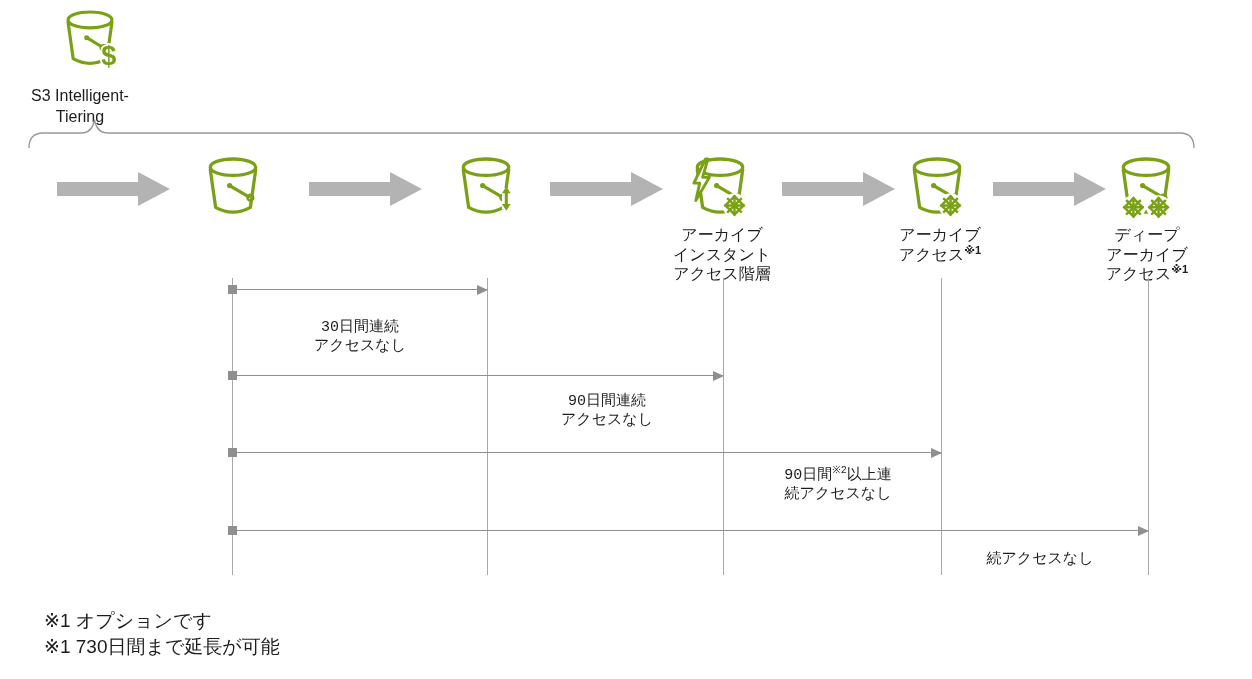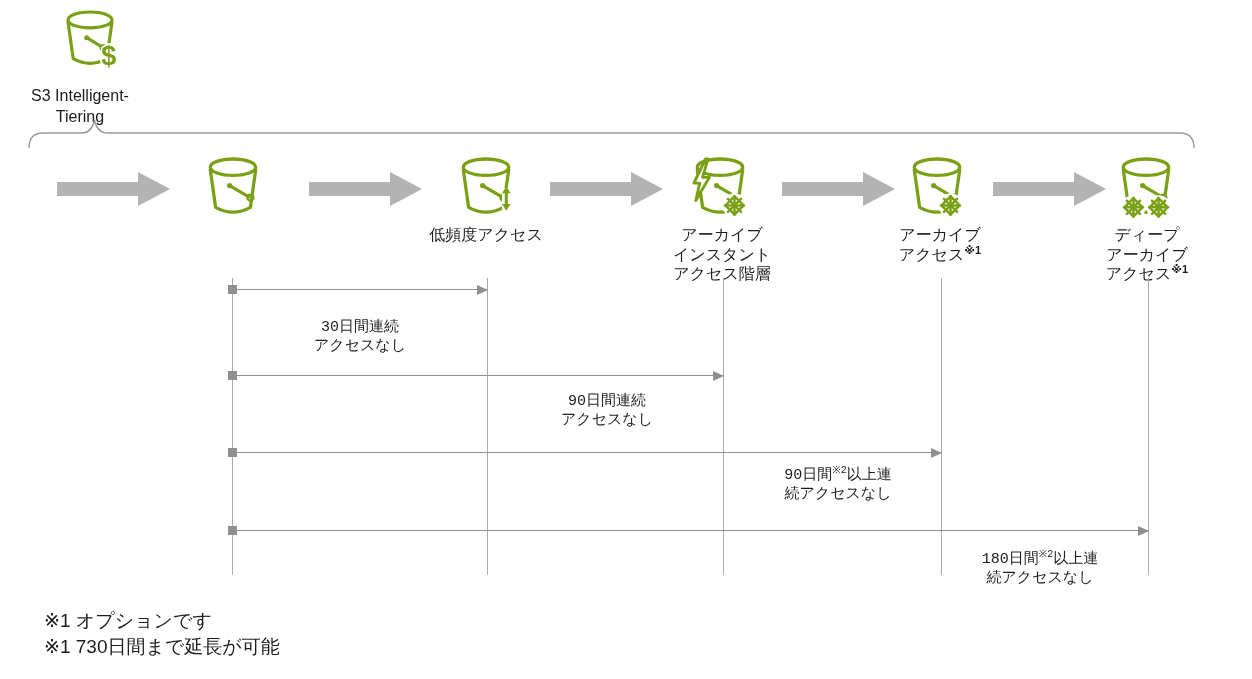--- a/index.html
+++ b/index.html
@@ -121,23 +121,20 @@
 
   <svg class="abs tier-icon green-icon" style="left:457px" width="58" height="64" viewBox="0 0 60 66">
     <use href="#bkt-base"></use>
     <g transform="translate(51,44)">
       <path d="M0,-11 L0,11" stroke="#ffffff" stroke-width="9"></path>
       <path d="M0,-6.5 L0,6.5" stroke="currentColor" stroke-width="3.2"></path>
       <polygon points="-4.5,-5.5 0,-12.5 4.5,-5.5" fill="currentColor"></polygon>
       <polygon points="-4.5,5.5 0,12.5 4.5,5.5" fill="currentColor"></polygon>
     </g>
   </svg>
-  <div class="abs tier-label" style="left:396px">
-    <div>低頻度アクセス</div>
-  </div>
 
   <svg class="abs tier-icon green-icon" style="left:691px" width="58" height="64" viewBox="0 0 60 66">
     <use href="#bkt-base"></use>
     <polygon points="15,3 3,28 9,28 5,46 19,22 12,22 17.5,3" fill="#ffffff" stroke="currentColor" stroke-width="3" stroke-linejoin="round"></polygon>
     <use href="#snowflake" transform="translate(45,51)"></use>
   </svg>
   <div class="abs tier-label" style="left:632px">
     <div>アーカイブ</div>
     <div>インスタント</div>
     <div>アクセス階層</div>
@@ -192,21 +189,20 @@
   </div>
   <div class="abs tl-label" style="left:507px; top:392px">
     <div><span>90日間連続</span></div>
     <div>アクセスなし</div>
   </div>
   <div class="abs tl-label" style="left:738px; top:466px">
     <div><span>90日間</span><sup>※2</sup><span>以上連</span></div>
     <div>続アクセスなし</div>
   </div>
   <div class="abs tl-label" style="left:940px; top:550px">
-    <div><span>180日間</span><sup>※2</sup><span>以上連</span></div>
     <div>続アクセスなし</div>
   </div>
 
   <div class="abs footnotes">
     <div>※1 オプションです</div>
     <div>※1 730日間まで延長が可能</div>
   </div>
 
 </div>
 

